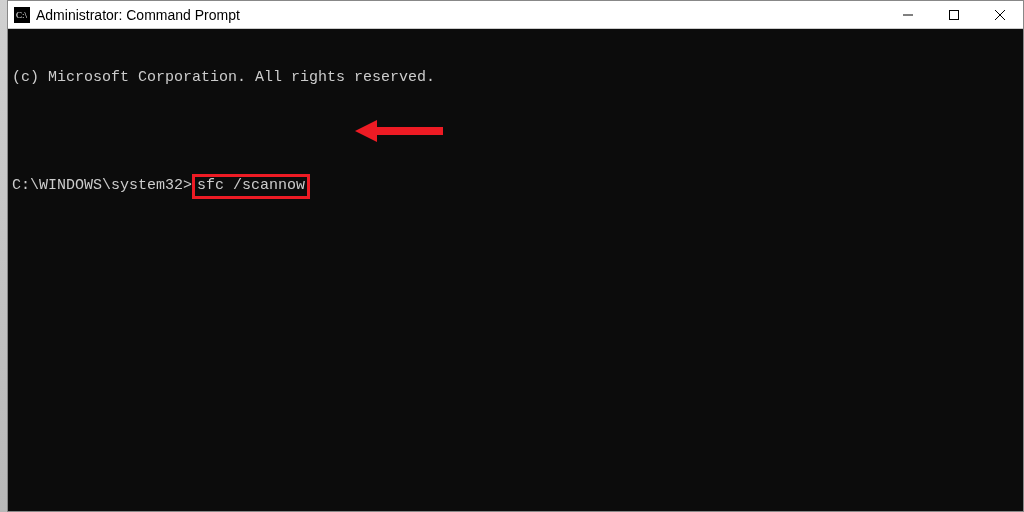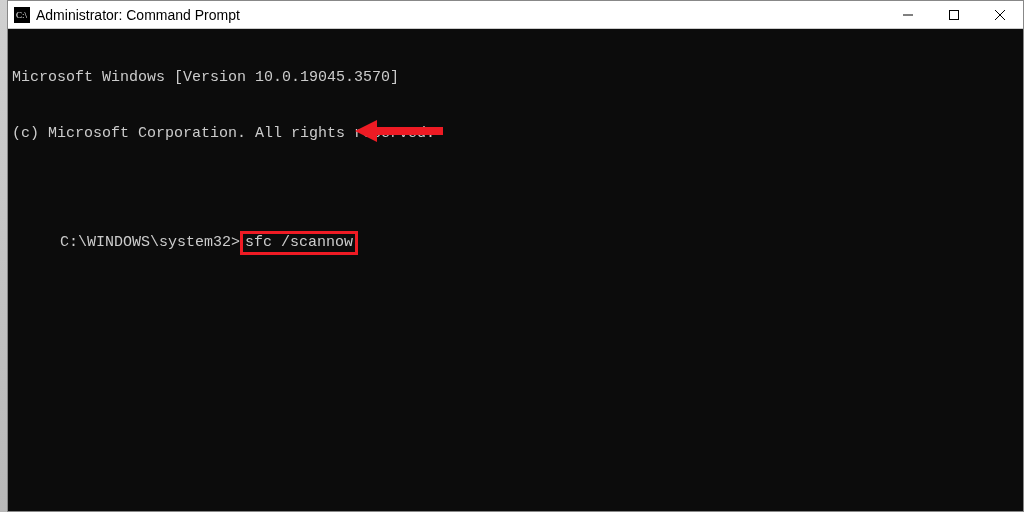--- a/index.html
+++ b/index.html
@@ -75,21 +75,20 @@
       line-height: 1.25;
       position: relative;
       white-space: pre;
     }
     .console-line {
       white-space: pre;
     }
     .prompt-line {
       display: inline-block;
       white-space: pre;
-      margin-left: 48px;
     }
     .highlight-box {
       border: 3px solid #ee1b24;
       padding: 0 2px;
       display: inline-block;
       margin-top: 12px;
     }
     .arrow-annot {
       position: absolute;
       left: 293px;
@@ -137,21 +136,20 @@
       <div class="win-btn close">
         <svg width="10" height="10" viewBox="0 0 10 10">
             <line x1="0" y1="0" x2="10" y2="10" stroke="#000" stroke-width="1"></line>
             <line x1="10" y1="0" x2="0" y2="10" stroke="#000" stroke-width="1"></line>
           </svg>
       </div>
     </div>
   </div>
 
   <div class="console">
-    <div class="console-line">Microsoft Windows [Version 10.0.19045.3570]</div>
     <div class="console-line">(c) Microsoft Corporation. All rights reserved.</div>
     <div class="console-line"></div>
     <div class="console-line"><span class="prompt-line">C:\WINDOWS\system32&gt;</span><span class="highlight-box"><span>sfc /scannow</span></span></div>
 
     <div class="arrow-annot">
       <svg viewBox="0 0 90 26">
         <line x1="88" y1="13" x2="18" y2="13" stroke="#ee1b24" stroke-width="8"></line>
         <polygon points="0,13 22,2 22,24" fill="#ee1b24"></polygon>
       </svg>
     </div>

